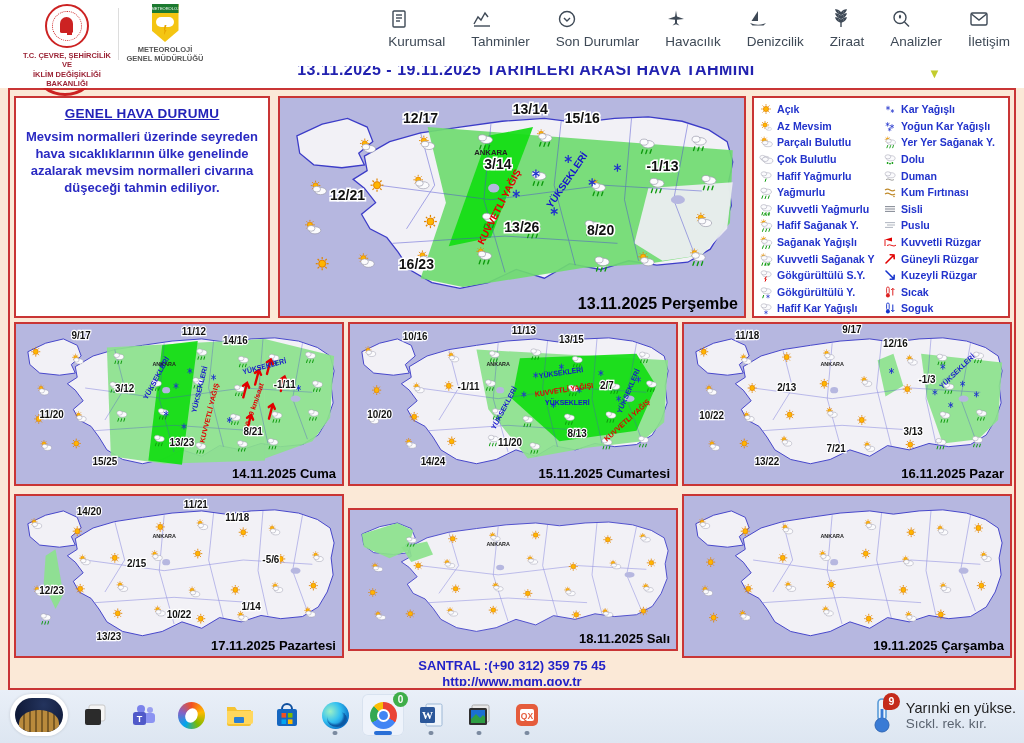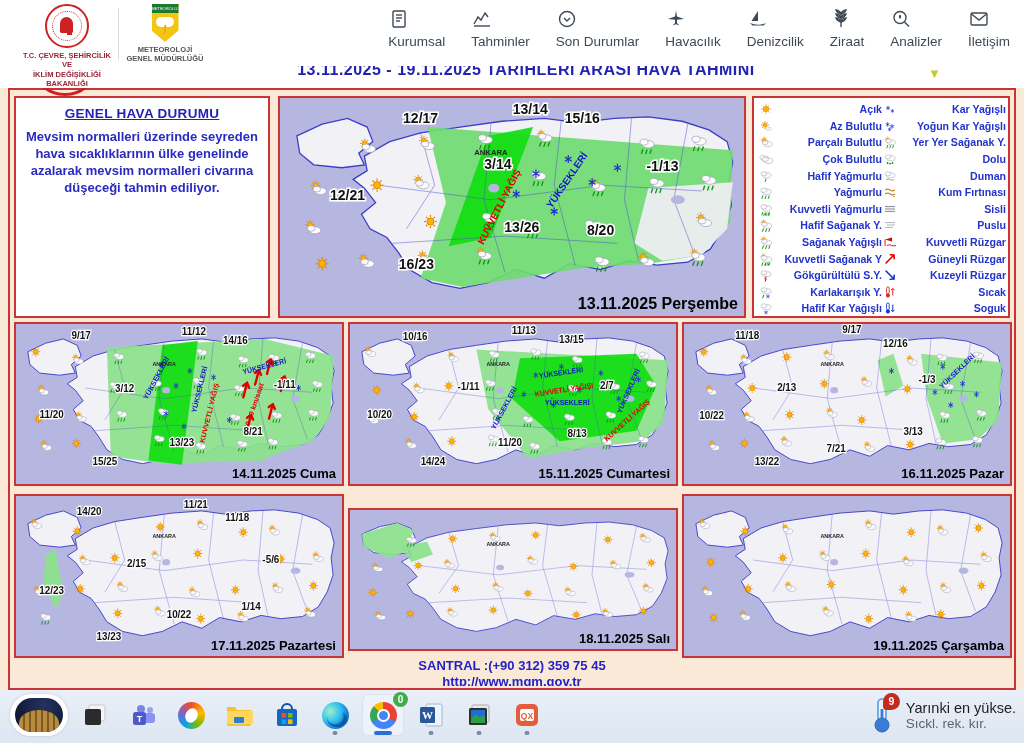--- a/index.html
+++ b/index.html
@@ -38,21 +38,21 @@
   .map-date { position:absolute; right:6px; bottom:3px; font-weight:bold; color:#000000; z-index:3; white-space:nowrap; }
   .map-date.big { font-size:16px; }
   .map-date.small { font-size:13px; }
 
   .genel { padding:4px 8px; text-align:center; }
   .genel h3 { font-size:13.5px; color:#2222b8; text-decoration:underline; margin:4px 0 8px; letter-spacing:0.3px; }
   .genel p { font-size:13px; font-weight:bold; color:#2a2ac2; line-height:1.3; }
 
   .legend { display:flex; padding:3px 2px 0 4px; }
   .legend-col { flex:1; }
-  .lg-item { display:flex; align-items:center; gap:3px; height:16.6px;justify-content:space-between; }
+  .lg-item { display:flex; align-items:center; gap:3px; height:16.6px; }
   .lg-item svg { flex:0 0 16px; }
   .lg-label { font-size:10.6px; font-weight:bold; color:#2233cc; white-space:nowrap; }
 
   .footer { position:absolute; left:0; top:570px; width:100%; height:28px; overflow:hidden; text-align:center; z-index:2; }
   .footer div { font-size:13px; font-weight:bold; color:#2222c8; line-height:16px; }
 
   
   .tb { position:absolute; left:0; top:690px; width:1024px; height:53px; background:linear-gradient(#e9eff8,#dde6f1); z-index:10; }
   .tb-apps { position:absolute; left:10px; top:4px; display:flex; align-items:center; gap:6px; }
   .tile { width:42px; height:42px; border-radius:6px; display:flex; align-items:center; justify-content:center; position:relative; cursor:pointer; }
@@ -199,21 +199,21 @@
                 <line x1="-0.0" y1="-3.3" x2="-0.0" y2="-4.8"></line>
                 <line x1="2.3" y1="-2.3" x2="3.4" y2="-3.4"></line>
               </g>
               <circle r="2.6" fill="#ffb500" stroke="#e07d00" stroke-width="0.7"></circle>
             </g>
             <g transform="translate(2.4,2.4) scale(0.6)">
               <ellipse cx="0.8" cy="0.8" rx="4.6" ry="2.7" fill="#fbfbfd" stroke="#99a" stroke-width="0.5"></ellipse>
               <ellipse cx="-2.2" cy="-0.7" rx="3" ry="2.2" fill="#fbfbfd" stroke="#99a" stroke-width="0.5"></ellipse>
             </g>
           </svg>
-          <span class="lg-label">Az Bulutlu</span>
+          <span class="lg-label">Az Mevsim</span>
         </div>
         <div class="lg-item">
           <svg width="16" height="14" viewBox="-8 -7 16 14">
             <g transform="translate(-1.8,-1.8) scale(0.75)">
               <g stroke="#e08600" stroke-width="0.9">
                 <line x1="3.3" y1="0.0" x2="4.8" y2="0.0"></line>
                 <line x1="2.3" y1="2.3" x2="3.4" y2="3.4"></line>
                 <line x1="0.0" y1="3.3" x2="0.0" y2="4.8"></line>
                 <line x1="-2.3" y1="2.3" x2="-3.4" y2="3.4"></line>
                 <line x1="-3.3" y1="0.0" x2="-4.8" y2="0.0"></line>
@@ -372,21 +372,21 @@
               <ellipse cx="0.8" cy="0.8" rx="4.6" ry="2.7" fill="#fbfbfd" stroke="#99a" stroke-width="0.5"></ellipse>
               <ellipse cx="-2.2" cy="-0.7" rx="3" ry="2.2" fill="#fbfbfd" stroke="#99a" stroke-width="0.5"></ellipse>
             </g>
             <path d="M-2.4,3.4 l-0.8,2.4" stroke="#0c9a0c" stroke-width="1" stroke-linecap="round" fill="none"></path>
             <g transform="translate(2,4.4) scale(0.7)">
               <g stroke="#2133cc" stroke-width="0.9" fill="none">
                 <path d="M0,-2.8 V2.8 M-2.4,-1.4 L2.4,1.4 M-2.4,1.4 L2.4,-1.4"></path>
               </g>
             </g>
           </svg>
-          <span class="lg-label">Karlakarışık Y.</span>
+          <span class="lg-label">Gökgürültülü Y.</span>
         </div>
         <div class="lg-item">
           <svg width="16" height="14" viewBox="-8 -7 16 14">
             <g transform="translate(0,-1.5) scale(0.95)">
               <ellipse cx="0.8" cy="0.8" rx="4.6" ry="2.7" fill="#fbfbfd" stroke="#99a" stroke-width="0.5"></ellipse>
               <ellipse cx="-2.2" cy="-0.7" rx="3" ry="2.2" fill="#fbfbfd" stroke="#99a" stroke-width="0.5"></ellipse>
             </g>
             <g transform="translate(0,4.4) scale(0.7)">
               <g stroke="#2133cc" stroke-width="0.9" fill="none">
                 <path d="M0,-2.8 V2.8 M-2.4,-1.4 L2.4,1.4 M-2.4,1.4 L2.4,-1.4"></path>

